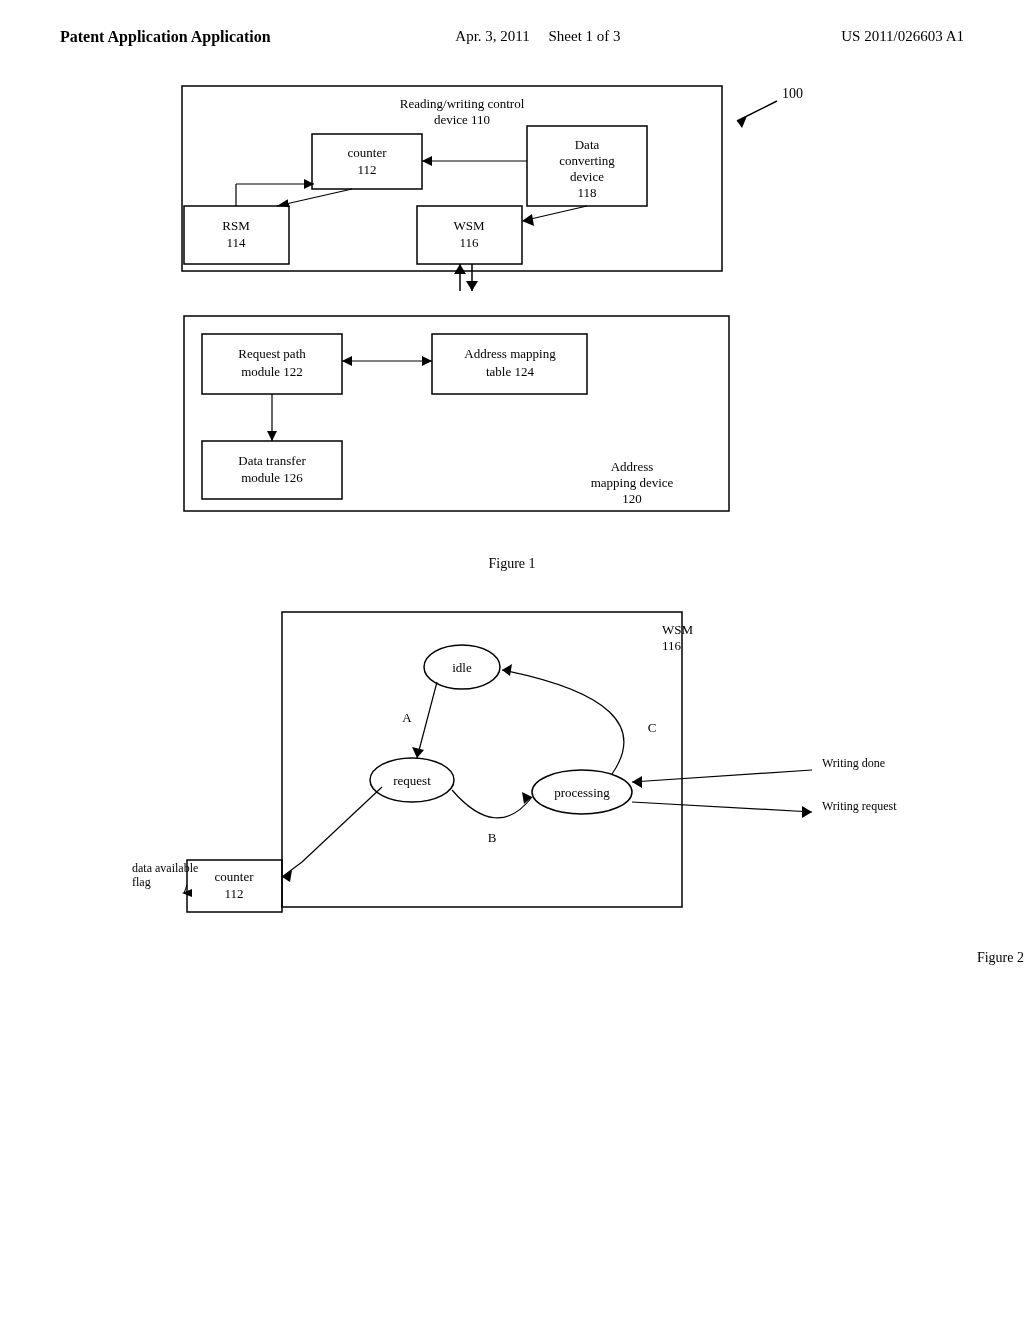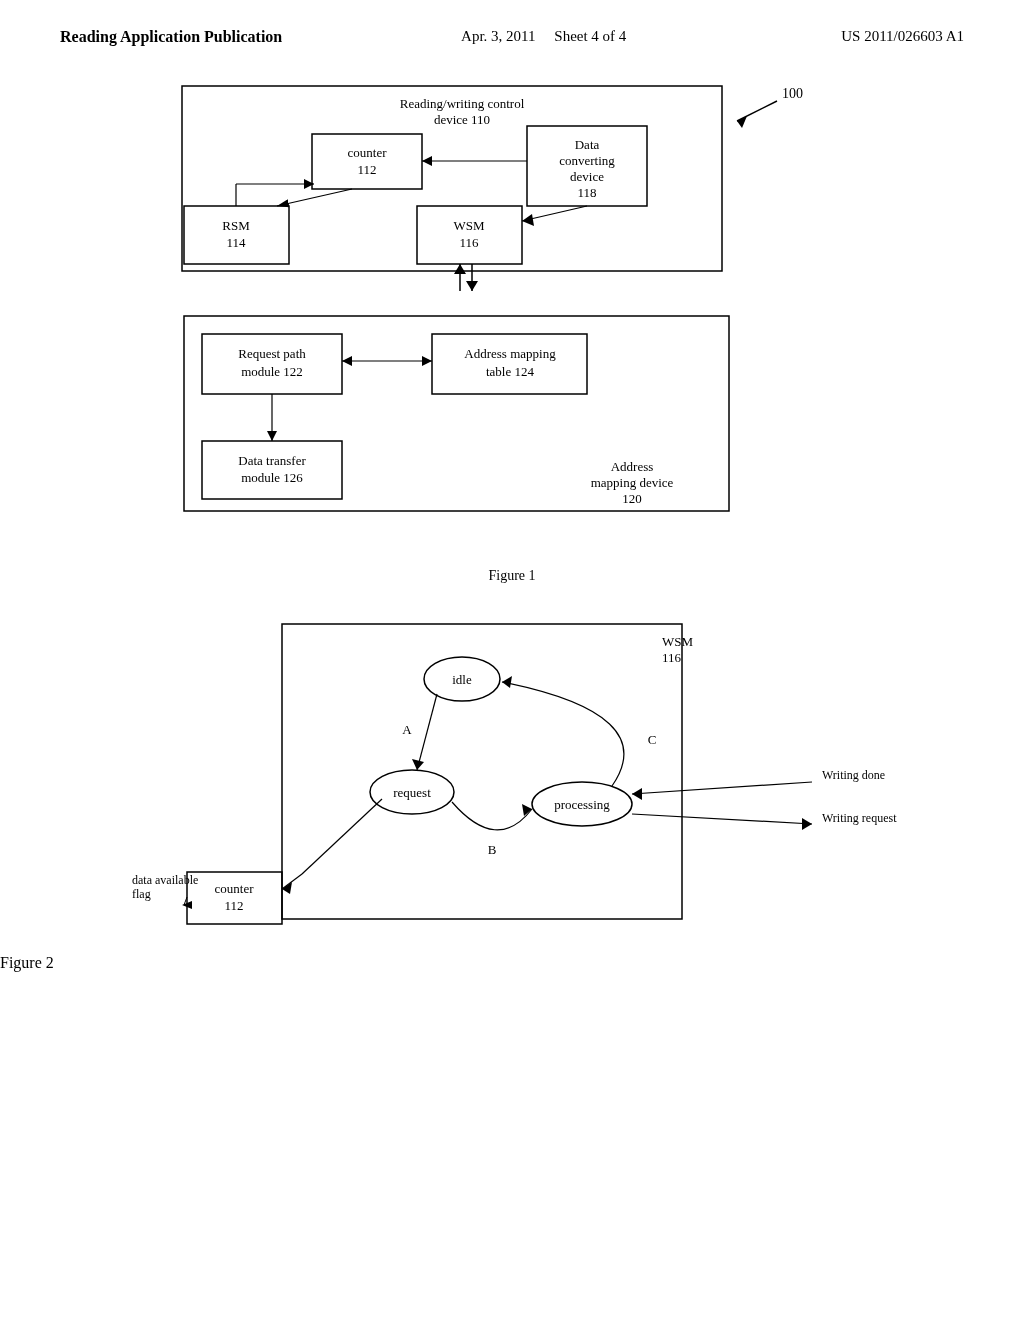--- a/index.html
+++ b/index.html
@@ -40,37 +40,38 @@
     }
 
     .svg-fig2 {
       display: block;
       margin: 30px auto 0 auto;
     }
 
     .fig1-caption {
       text-align: center;
       font-size: 14px;
-      margin-top: 12px;
+      margin-top: 0;
     }
 
     .fig2-caption {
-      text-align: left;
-      font-size: 16px;
+      text-align: right;
+      font-size: 14px;
+      margin-top: 8px;
     }
   </style>
 </head>
 <body>
 
 <div class="header">
-  <div class="header-left">Reading Application Publication</div>
+  <div class="header-left">Patent Application Application</div>
   <div class="header-center">
     <span>Apr. 3, 2011</span>
     &nbsp;&nbsp;&nbsp;
-    <span>Sheet 4 of 4</span>
+    <span>Sheet 1 of 3</span>
   </div>
   <div class="header-right">US 2011/026603 A1</div>
 </div>
 
 <svg class="svg-fig1" width="780" height="490" viewBox="0 0 780 490">
 
   <rect x="60" y="20" width="540" height="185" fill="none" stroke="#000" stroke-width="1.5"></rect>
 
   <text x="340" y="42" text-anchor="middle" font-family="Times New Roman" font-size="13">Reading/writing control</text>
   <text x="340" y="58" text-anchor="middle" font-family="Times New Roman" font-size="13">device 110</text>

